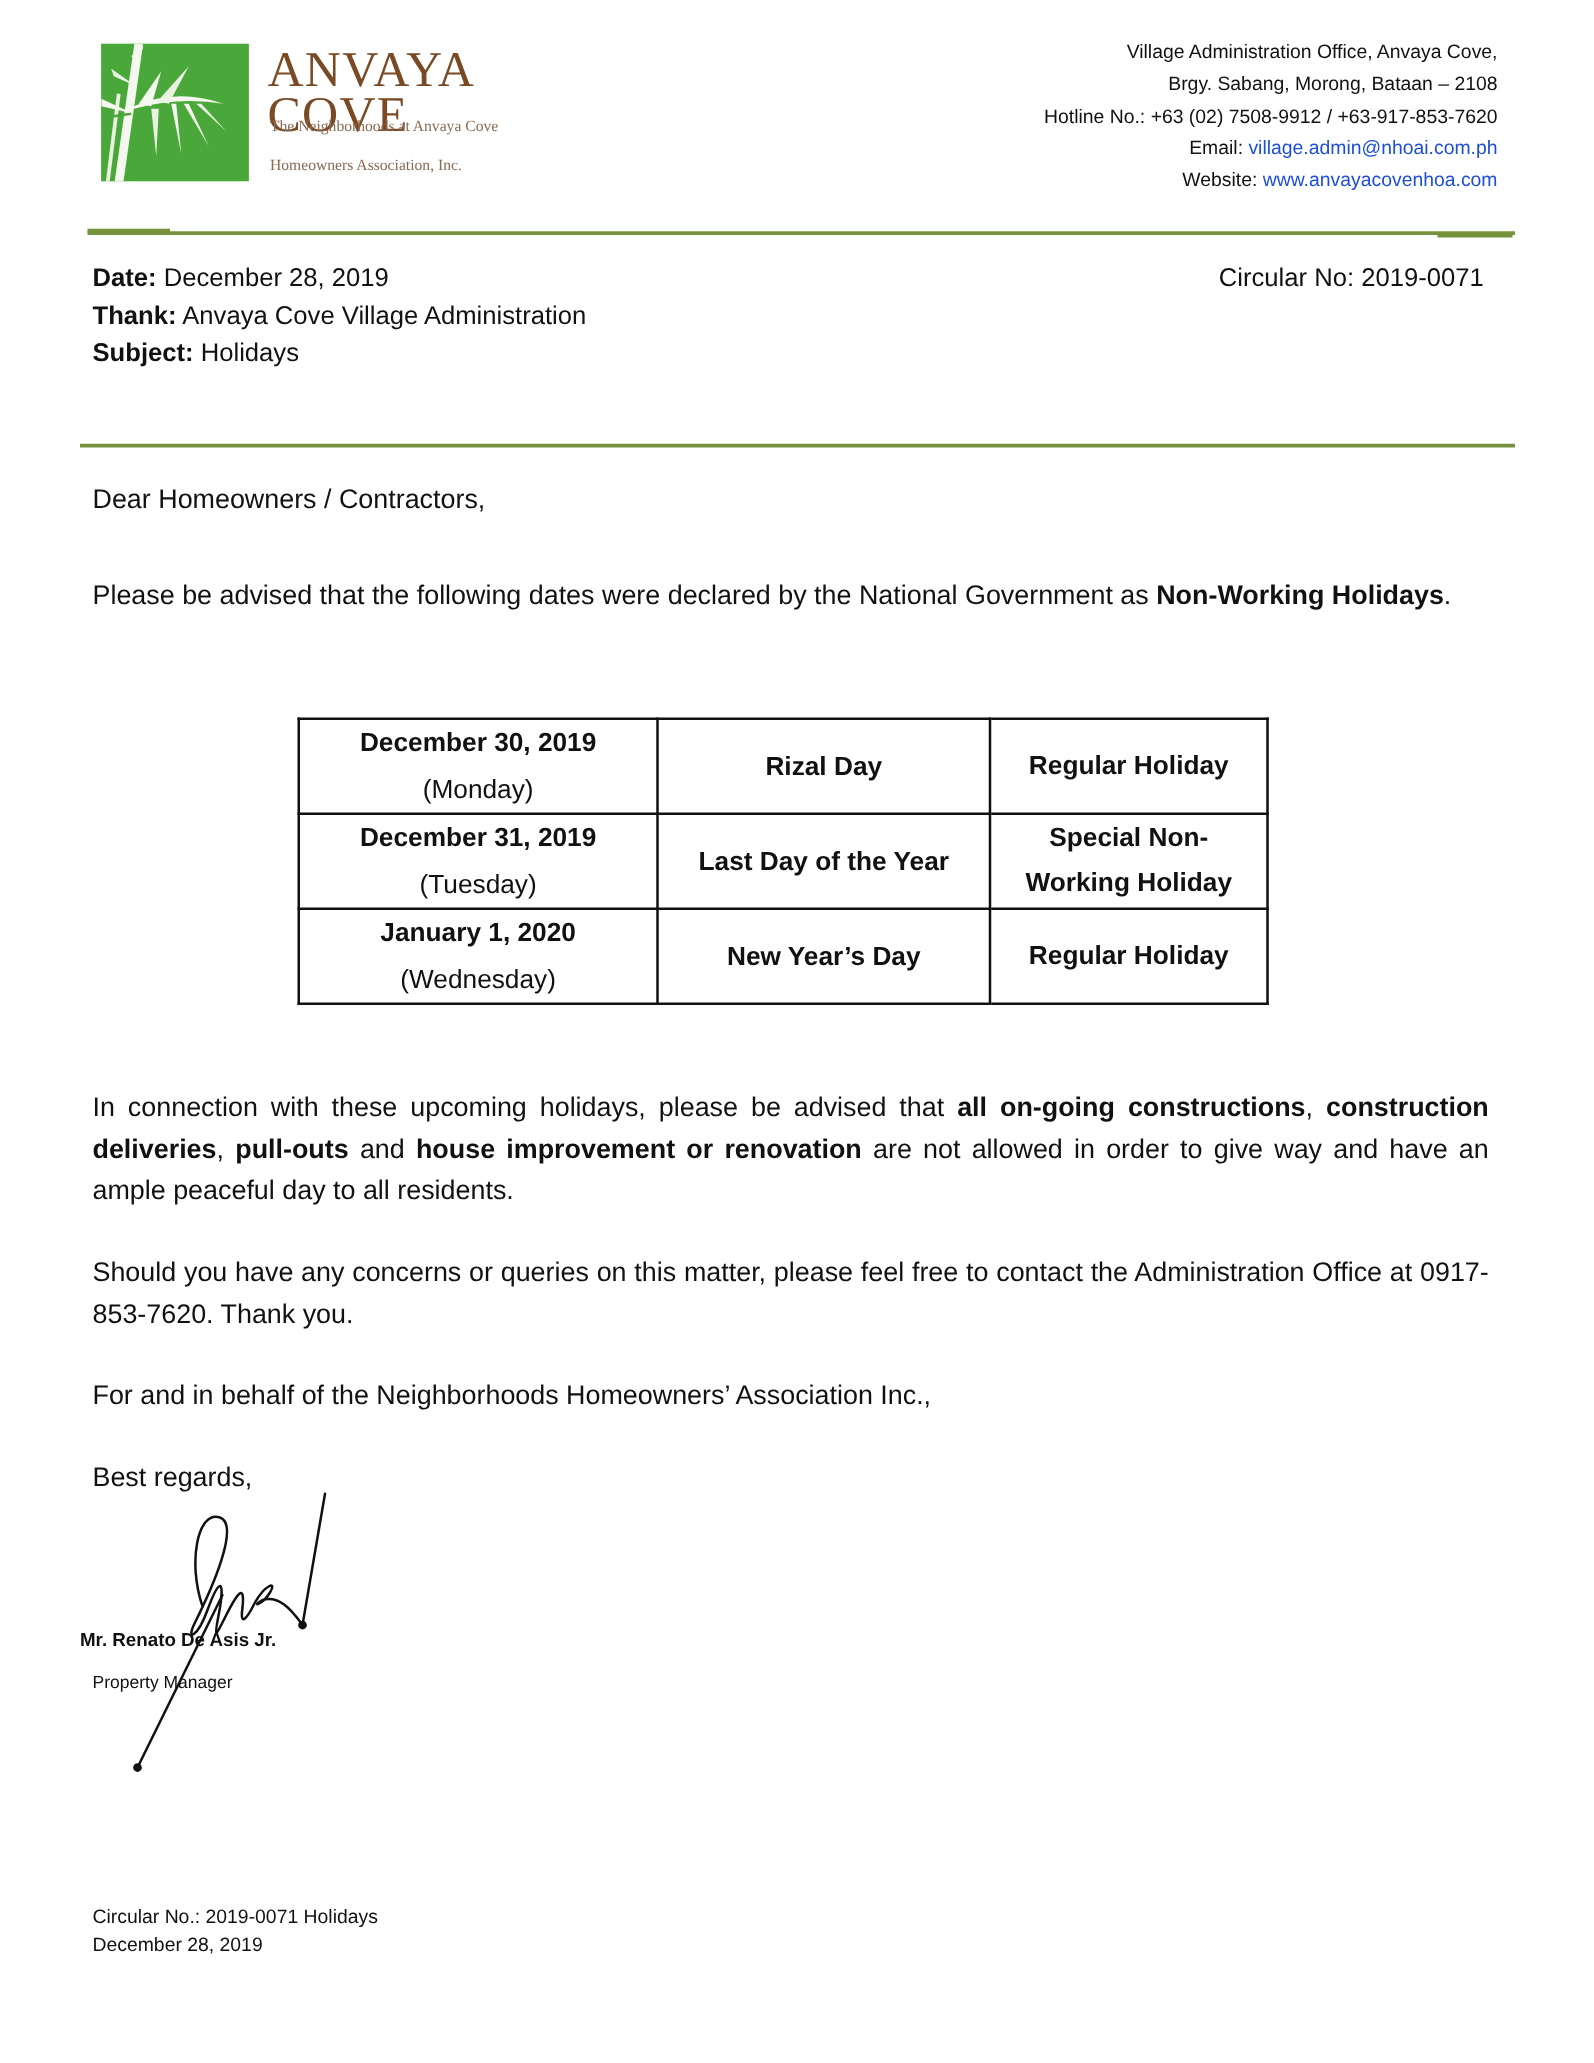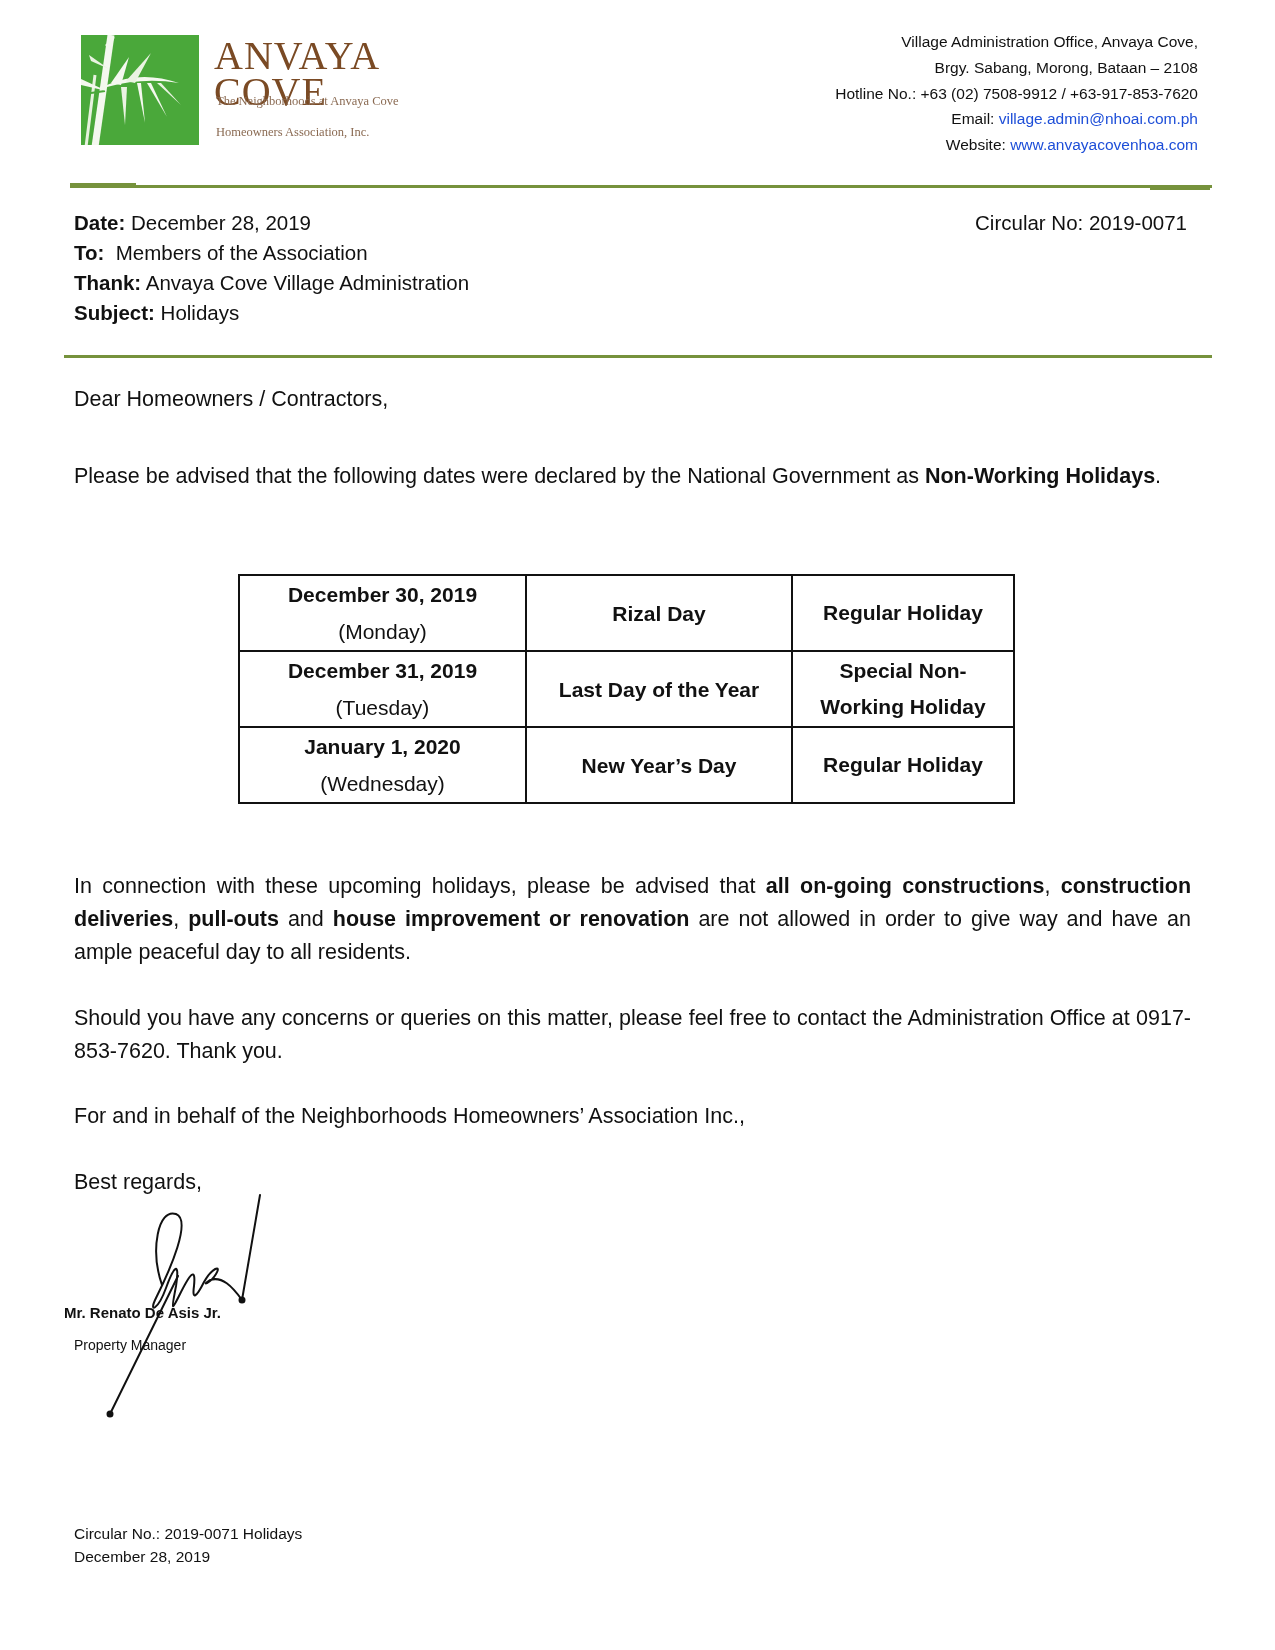--- a/index.html
+++ b/index.html
@@ -129,24 +129,20 @@
 </div>
 
 <div class="abs rule-top"></div>
 <div class="abs rule-top-seg1"></div>
 <div class="abs rule-top-seg2"></div>
 
 <div class="abs memo">
   <div>
     <b>Date:</b>
     <span>December 28, 2019</span>
-  </div>
-  <div>
-    <b>To:</b>&nbsp;
-    <span>Members of the Association</span>
   </div>
   <div>
     <b>Thank:</b>
     <span>Anvaya Cove Village Administration</span>
   </div>
   <div>
     <b>Subject:</b>
     <span>Holidays</span>
   </div>
 </div>

